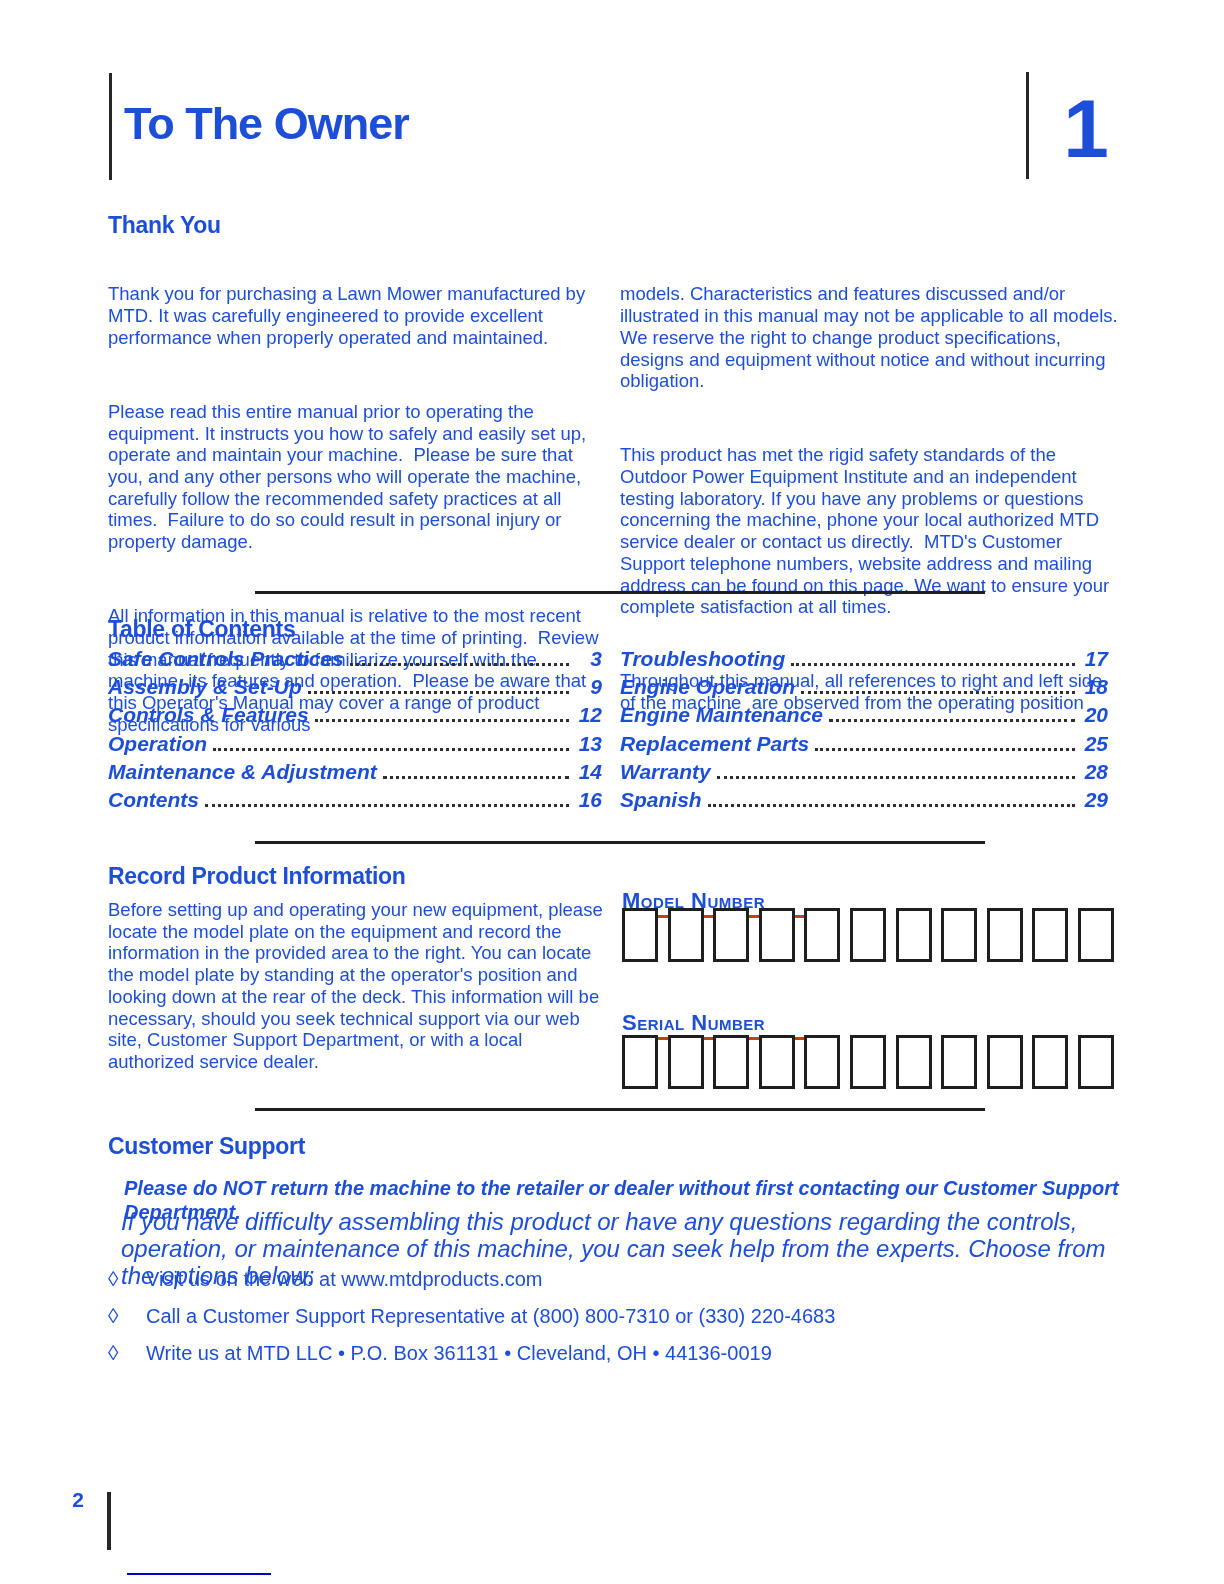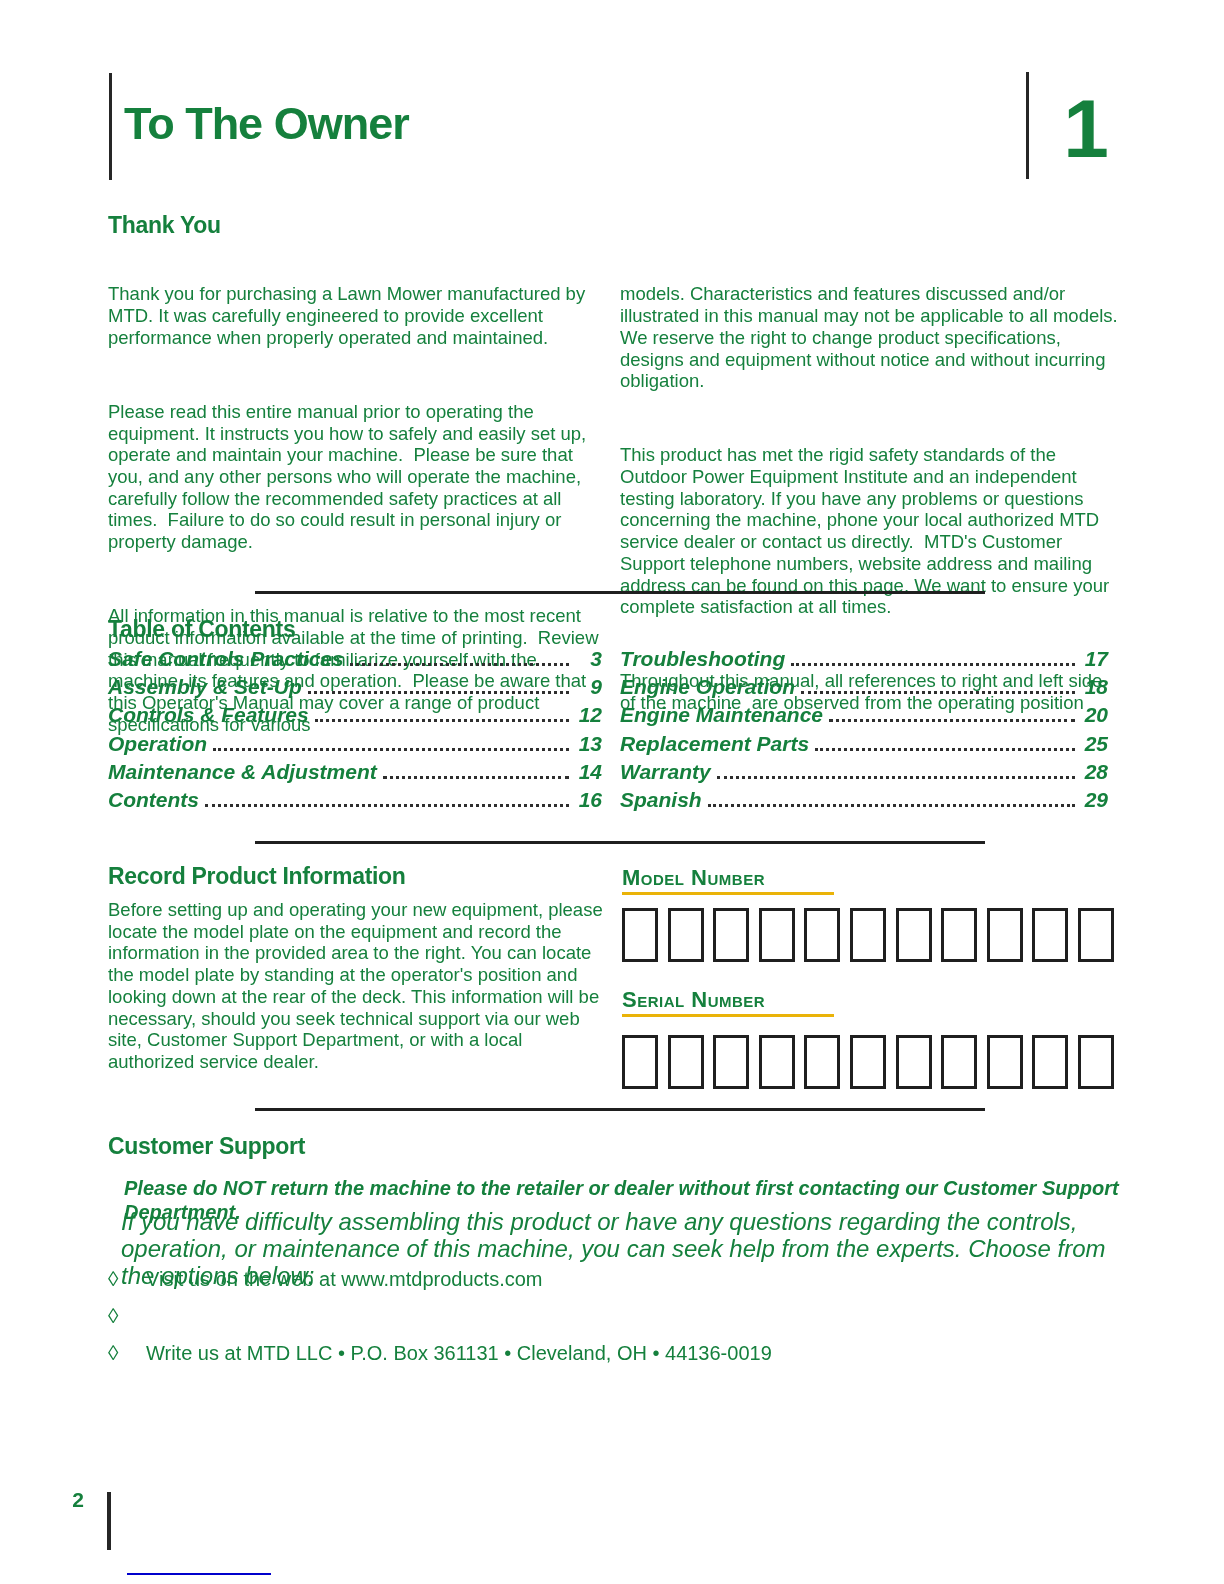--- a/index.html
+++ b/index.html
@@ -1,20 +1,20 @@
 <!DOCTYPE html>
 <html><head>
 <meta charset="utf-8">
 <style>
   html,body{margin:0;padding:0;background:#ffffff;}
   .page{
     position:relative;
     width:1224px;height:1584px;
     background:#ffffff;
-    color:#15803d;
+    color:#1d4ed8;
     font-family:"Liberation Sans", sans-serif;
     overflow:hidden;
   }
   .vbar{position:absolute;width:3px;background:#262626;}
   .page-title{
     position:absolute;left:124px;top:101px;
     font-size:45px;font-weight:700;letter-spacing:-1px;line-height:1;
   }
   .chapter-num{
     position:absolute;left:1048px;top:88px;width:76px;
@@ -33,21 +33,21 @@
   .col{position:absolute;}
   .toc-col{position:absolute;font-size:21px;font-style:italic;font-weight:600;}
   .toc-row{display:flex;align-items:baseline;margin-bottom:7.2px;line-height:21px;}
   .toc-title{white-space:nowrap;}
   .toc-leader{flex:1;border-bottom:3px dotted #2e2e2e;margin:0 5px 0 6px;}
   .toc-num{white-space:nowrap;text-align:right;min-width:28px;}
   .num-label{
     position:absolute;left:622px;width:212px;
     font-size:22px;font-weight:700;letter-spacing:0.5px;
     font-variant:small-caps;line-height:1;
-    padding-bottom:3px;border-bottom:3px solid #eab308;
+    padding-bottom:3px;border-bottom:3px solid #c2410c;margin-top:23px;
   }
   .box-row{position:absolute;left:622px;display:flex;column-gap:9.6px;}
   .wbox{width:36px;height:54px;border:3px solid #1f1f1f;box-sizing:border-box;background:#fff;}
   .cs-notice{
     position:absolute;left:124px;top:1176px;width:1000px;
     font-size:20px;font-weight:700;font-style:italic;line-height:1.2;
   }
   .cs-body{
     position:absolute;left:121px;top:1208px;width:1004px;
     font-size:24px;line-height:27px;font-style:italic;
@@ -197,20 +197,21 @@
   <div class="cs-notice">Please do NOT return the machine to the retailer or dealer without first contacting our Customer Support Department.</div>
   <div class="cs-body">If you have difficulty assembling this product or have any questions regarding the controls, operation, or maintenance of this machine, you can seek help from the experts. Choose from the options below:</div>
 
   <div class="bullet-list">
     <div class="bullet-row">
       <span class="bullet-glyph">◊</span>
       <span>Visit us on the web at www.mtdproducts.com</span>
     </div>
     <div class="bullet-row">
       <span class="bullet-glyph">◊</span>
+      <span>Call a Customer Support Representative at (800) 800-7310 or (330) 220-4683</span>
     </div>
     <div class="bullet-row">
       <span class="bullet-glyph">◊</span>
       <span>Write us at MTD LLC • P.O. Box 361131 • Cleveland, OH • 44136-0019</span>
     </div>
   </div>
 
   <div class="footer-pagenum">2</div>
   <div class="vbar footer-bar"></div>
   <div class="footer-blue-line"></div>

